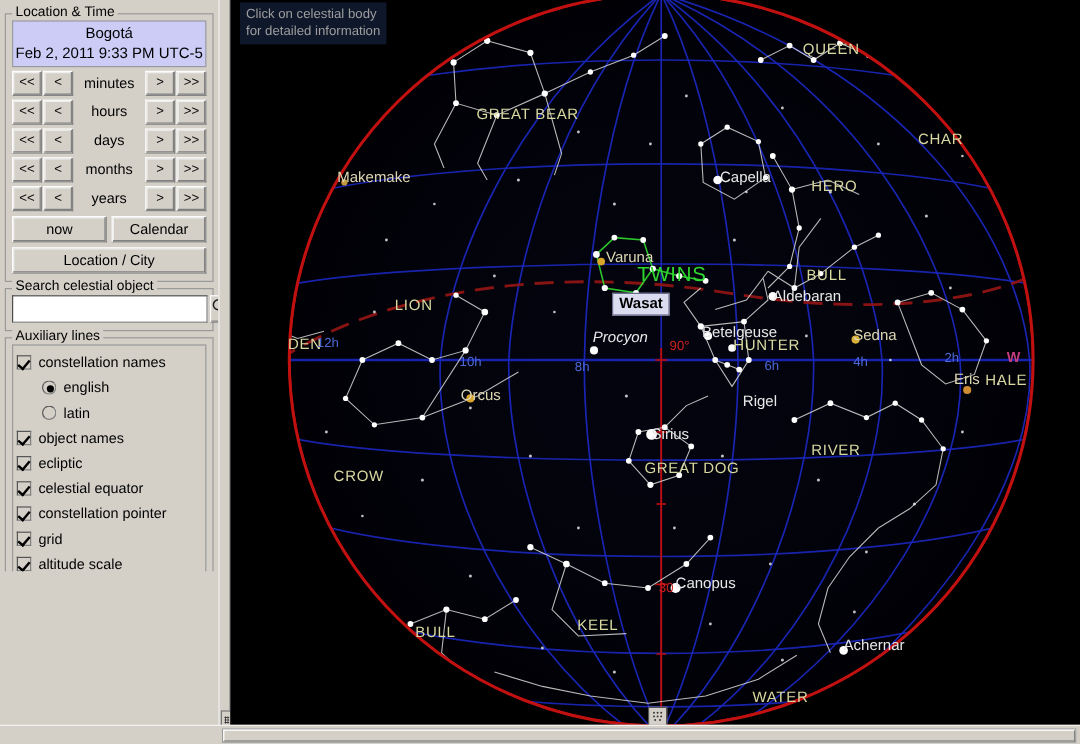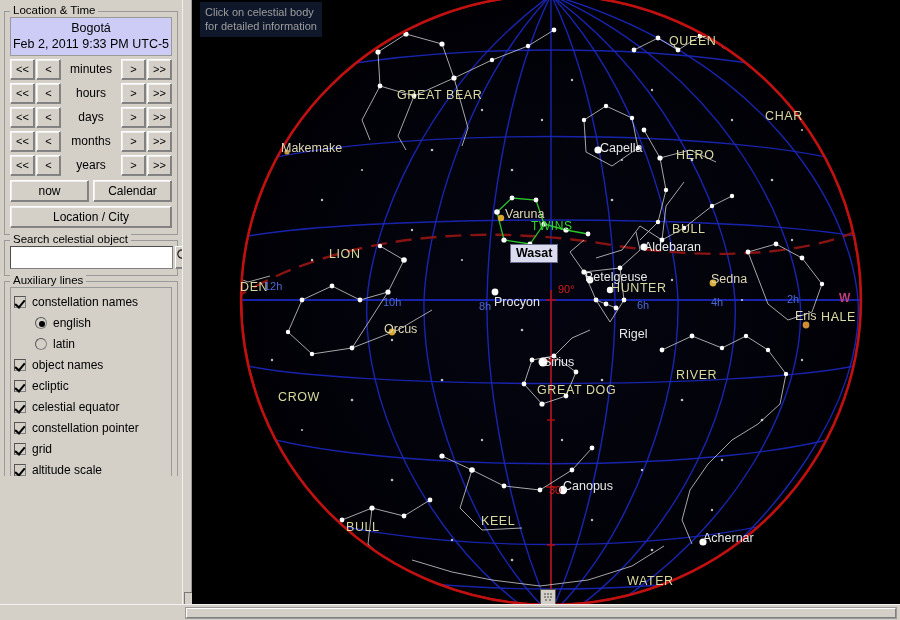--- a/index.html
+++ b/index.html
@@ -227,21 +227,21 @@
   
   .lbl {
     position: absolute;
     white-space: nowrap;
     pointer-events: none;
     z-index: 20;
   }
   .lbl.constell { color: #d8d8a0; font-size: 12.5px; letter-spacing: .6px; }
   .lbl.star { color: #e8e8e8; font-size: 12.5px; }
   .lbl.dwarf { color: #ded7b4; font-size: 12.5px; }
-  .lbl.twins { color: #2fd62f; font-size: 12px; letter-spacing: .6px; }
+  .lbl.twins { color: #2fd62f; font-size: 17px; letter-spacing: .6px; }
   .lbl.grid { color: #4d69d6; font-size: 11px; }
   .lbl.alt { color: #cf2020; font-size: 11px; }
   .lbl.dir { color: #c03c7c; font-size: 12px; font-weight: bold; }
 
   .selbox {
     position: absolute;
     background: #dcdcf0;
     border: 1px solid #6b6b8a;
     color: #000;
     font-size: 12.5px;
@@ -686,21 +686,21 @@
     <div class="lbl constell" style="left:71px;top:390px;margin-left:15px;">CROW</div>
     <div class="lbl constell" style="left:345px;top:383px;">GREAT DOG</div>
     <div class="lbl constell" style="left:484px;top:368px;">RIVER</div>
     <div class="lbl constell" style="left:154px;top:520px;">BULL</div>
     <div class="lbl constell" style="left:289px;top:514px;">KEEL</div>
     <div class="lbl constell" style="left:435px;top:574px;">WATER</div>
 
     <div class="lbl star" style="left:408px;top:141px;">Capella</div>
     <div class="lbl star" style="left:452px;top:240px;">Aldebaran</div>
     <div class="lbl star" style="left:393px;top:270px;">Betelgeuse</div>
-    <div class="lbl star" style="left:302px;top:295px;">Procyon</div>
+    <div class="lbl star" style="left:302px;top:274px;font-style:italic;">Procyon</div>
     <div class="lbl star" style="left:427px;top:327px;">Rigel</div>
     <div class="lbl star" style="left:351px;top:355px;">Sirius</div>
     <div class="lbl star" style="left:371px;top:479px;">Canopus</div>
     <div class="lbl star" style="left:511px;top:531px;">Achernar</div>
 
     <div class="lbl dwarf" style="left:89px;top:141px;">Makemake</div>
     <div class="lbl dwarf" style="left:313px;top:207px;">Varuna</div>
     <div class="lbl dwarf" style="left:519px;top:272px;">Sedna</div>
     <div class="lbl dwarf" style="left:192px;top:322px;text-align:center;">Orcus</div>
     <div class="lbl dwarf" style="left:603px;top:309px;">Eris</div>

